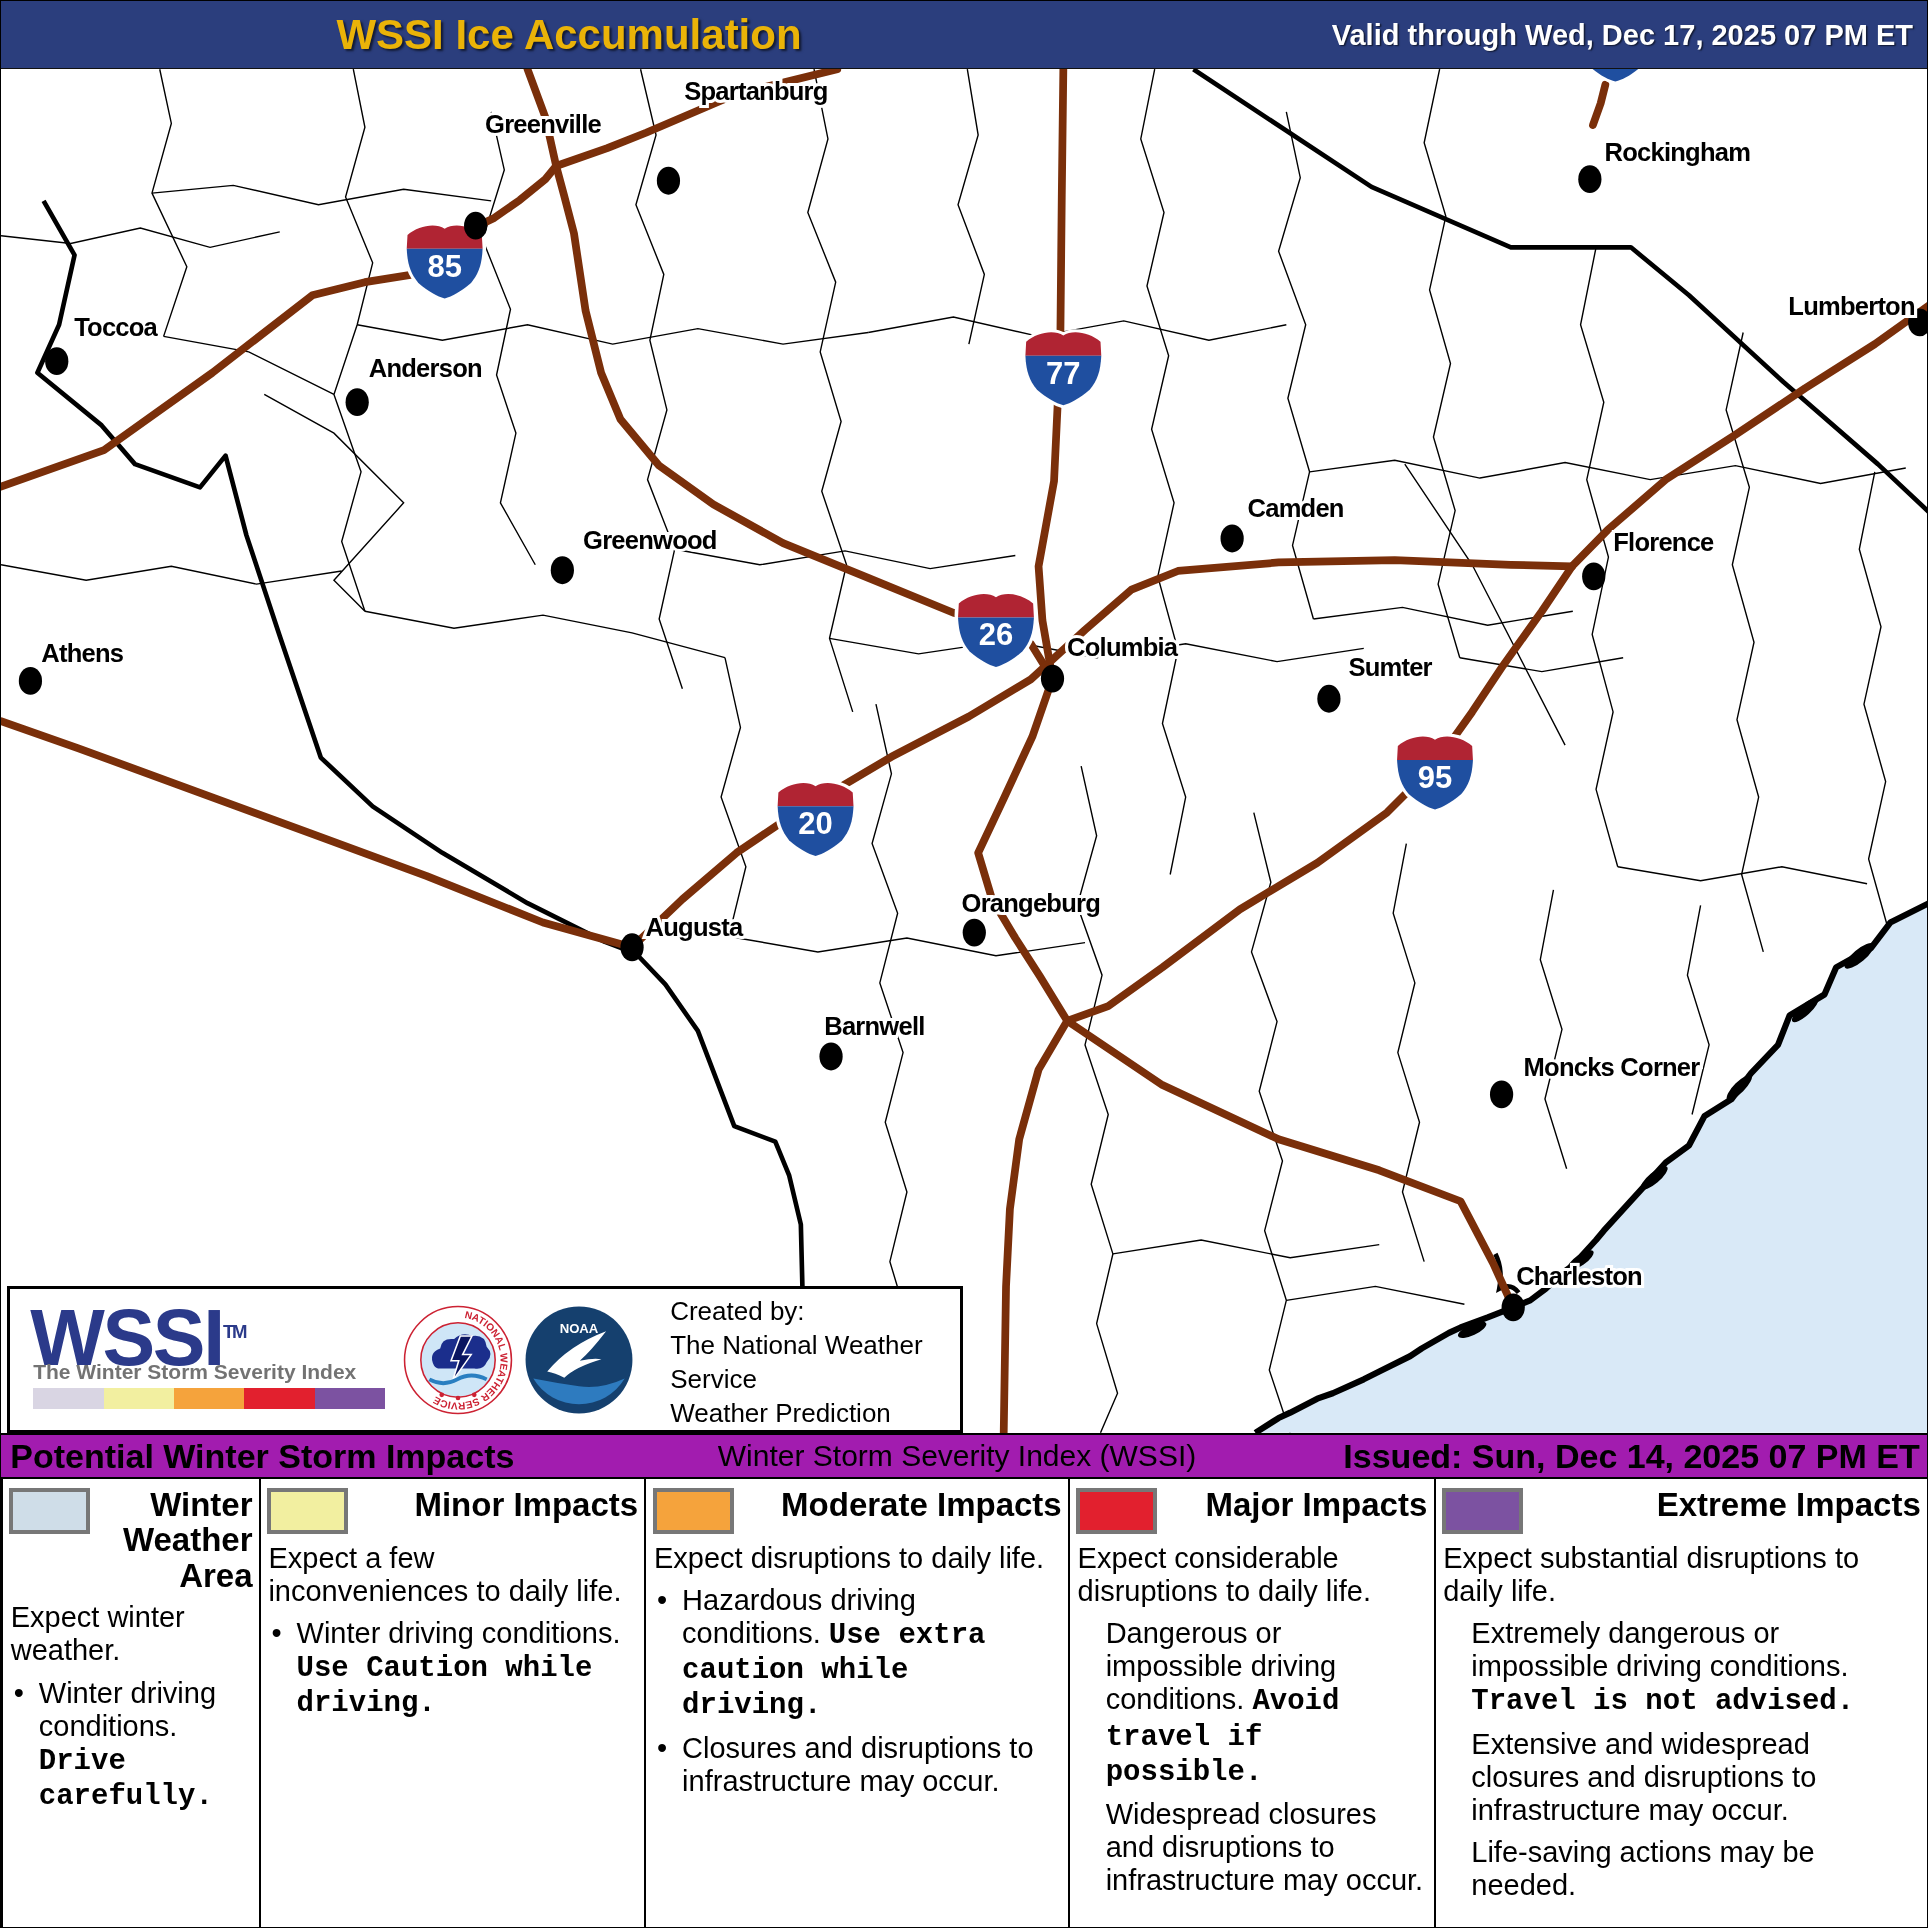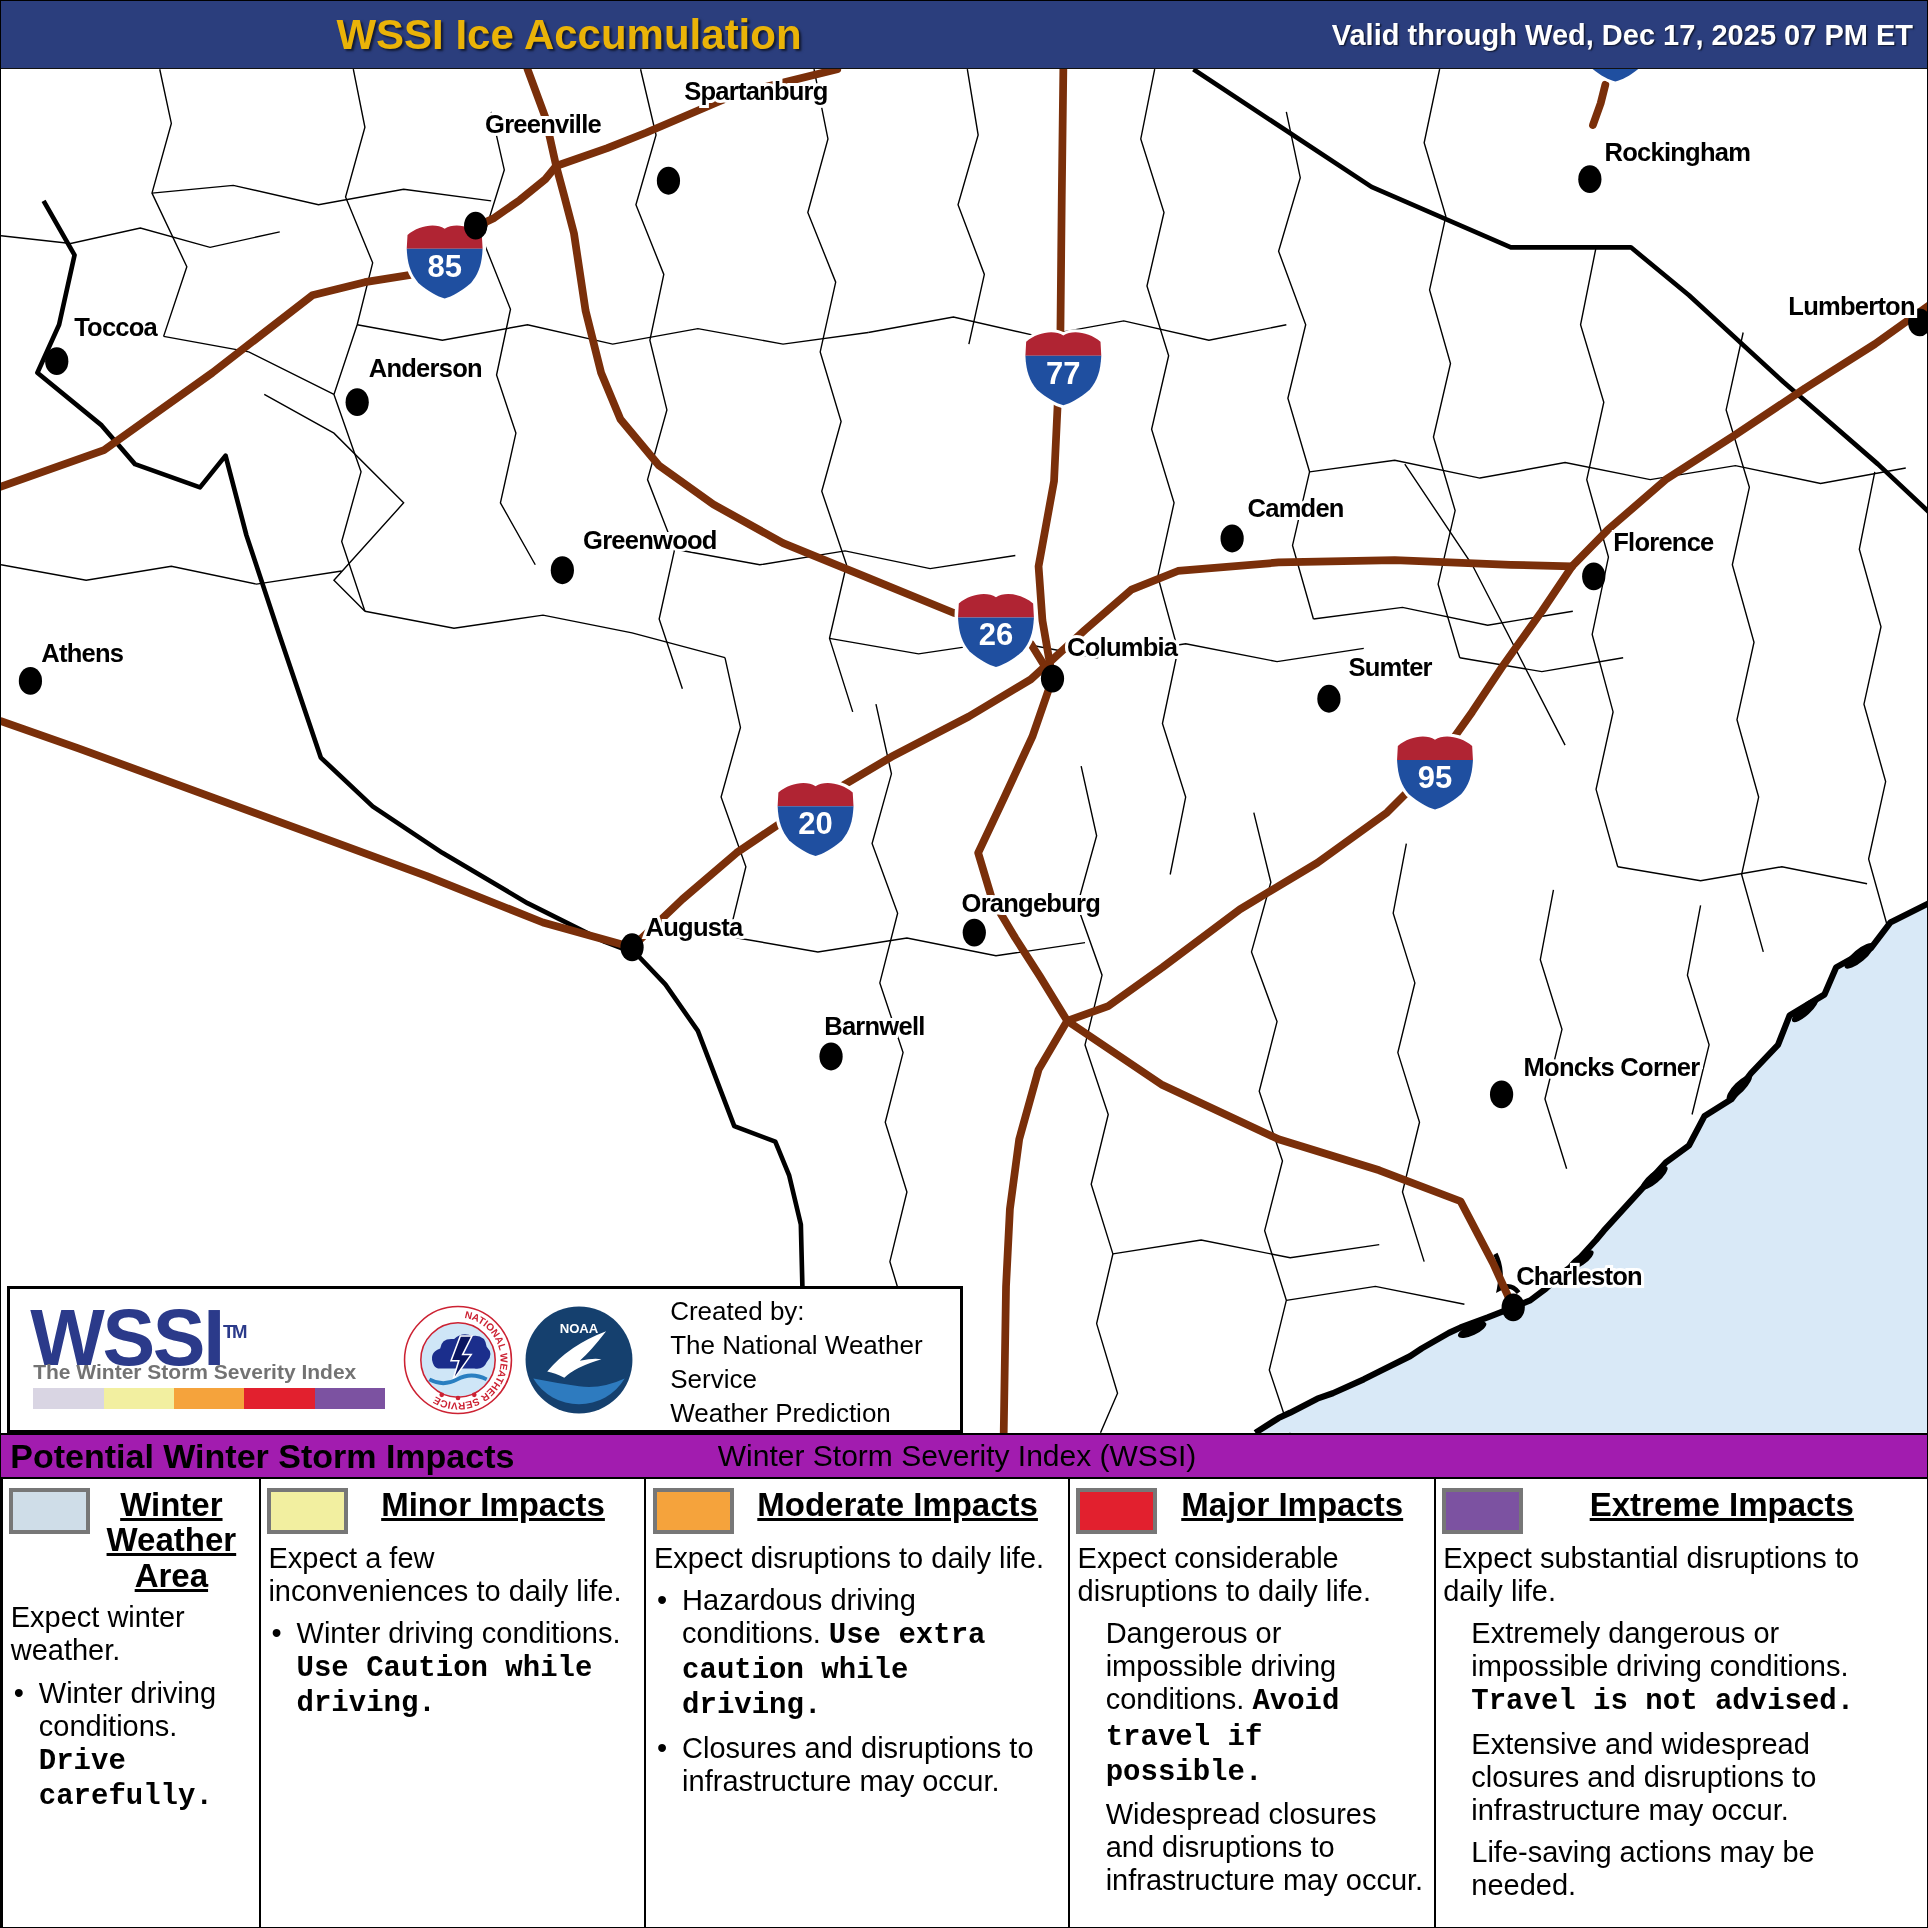--- a/index.html
+++ b/index.html
@@ -36,21 +36,21 @@
   #graybar .l{position:absolute;left:9.3px;top:50%;transform:translateY(-50%);font-size:34px;font-weight:bold;}
   #graybar .c{position:absolute;left:956px;top:50%;transform:translate(-50%,-50%);font-size:30px;}
   #graybar .r{position:absolute;right:9.3px;top:50%;transform:translateY(-50%);font-size:34px;font-weight:bold;}
 
   
   #legend{position:absolute;left:0;top:1478px;width:1928px;height:451px;background:#fff;border-left:2.3px solid #000;border-right:2.3px solid #000;border-bottom:3.1px solid #000;display:flex;}
   .lcol{height:100%;border-right:2.3px solid #000;padding:6.2px 6.2px 0 6.2px;overflow:hidden;}
   .lcol:last-child{border-right:none;}
   .lc-head{display:flex;align-items:flex-start;}
   .lc-swatch{width:81px;height:46px;border:4.6px solid #777;flex:0 0 auto;margin-top:3.1px;}
-  .lc-title{flex:1;text-align:center;font-size:33px;font-weight:bold;line-height:1.08;padding-top:1.5px;text-decoration:underline;}
+  .lc-title{flex:1;text-align:right;font-size:33px;font-weight:bold;line-height:1.08;padding-top:1.5px;}
   .lc-intro{font-size:29px;font-weight:normal;line-height:1.14;margin:7.7px 1.5px 4.6px 1.5px;}
   .lc-item{font-size:29px;line-height:1.14;margin:9.3px 1.5px 0 4.6px;padding-left:25px;position:relative;}
   .lc-item .blt{position:absolute;left:0;top:0;}
   .lc-item b{font-weight:bold;font-family:Liberation Mono, monospace;}
 </style>
 </head>
 <body>
 
 <div id="page">
 
@@ -276,20 +276,21 @@
     <div id="createdby">
       <div>Created by:</div>
       <div>The National Weather Service</div>
       <div>Weather Prediction Center</div>
     </div>
   </div>
 
   <div id="graybar">
     <span class="l">Potential Winter Storm Impacts</span>
     <span class="c">Winter Storm Severity Index (WSSI)</span>
+    <span class="r">Issued: Sun, Dec 14, 2025 07 PM ET</span>
   </div>
 
   <div id="legend">
       <div class="lcol" style="width: 258px;">
         <div class="lc-head">
           <div class="lc-swatch" style="background: rgb(207, 221, 232);"></div>
           <div class="lc-title">Winter Weather Area</div>
         </div>
         <div class="lc-intro">Expect winter weather.</div>
         <div class="lc-item"><span class="blt">•</span>Winter driving conditions. <b>Drive carefully.</b></div>

